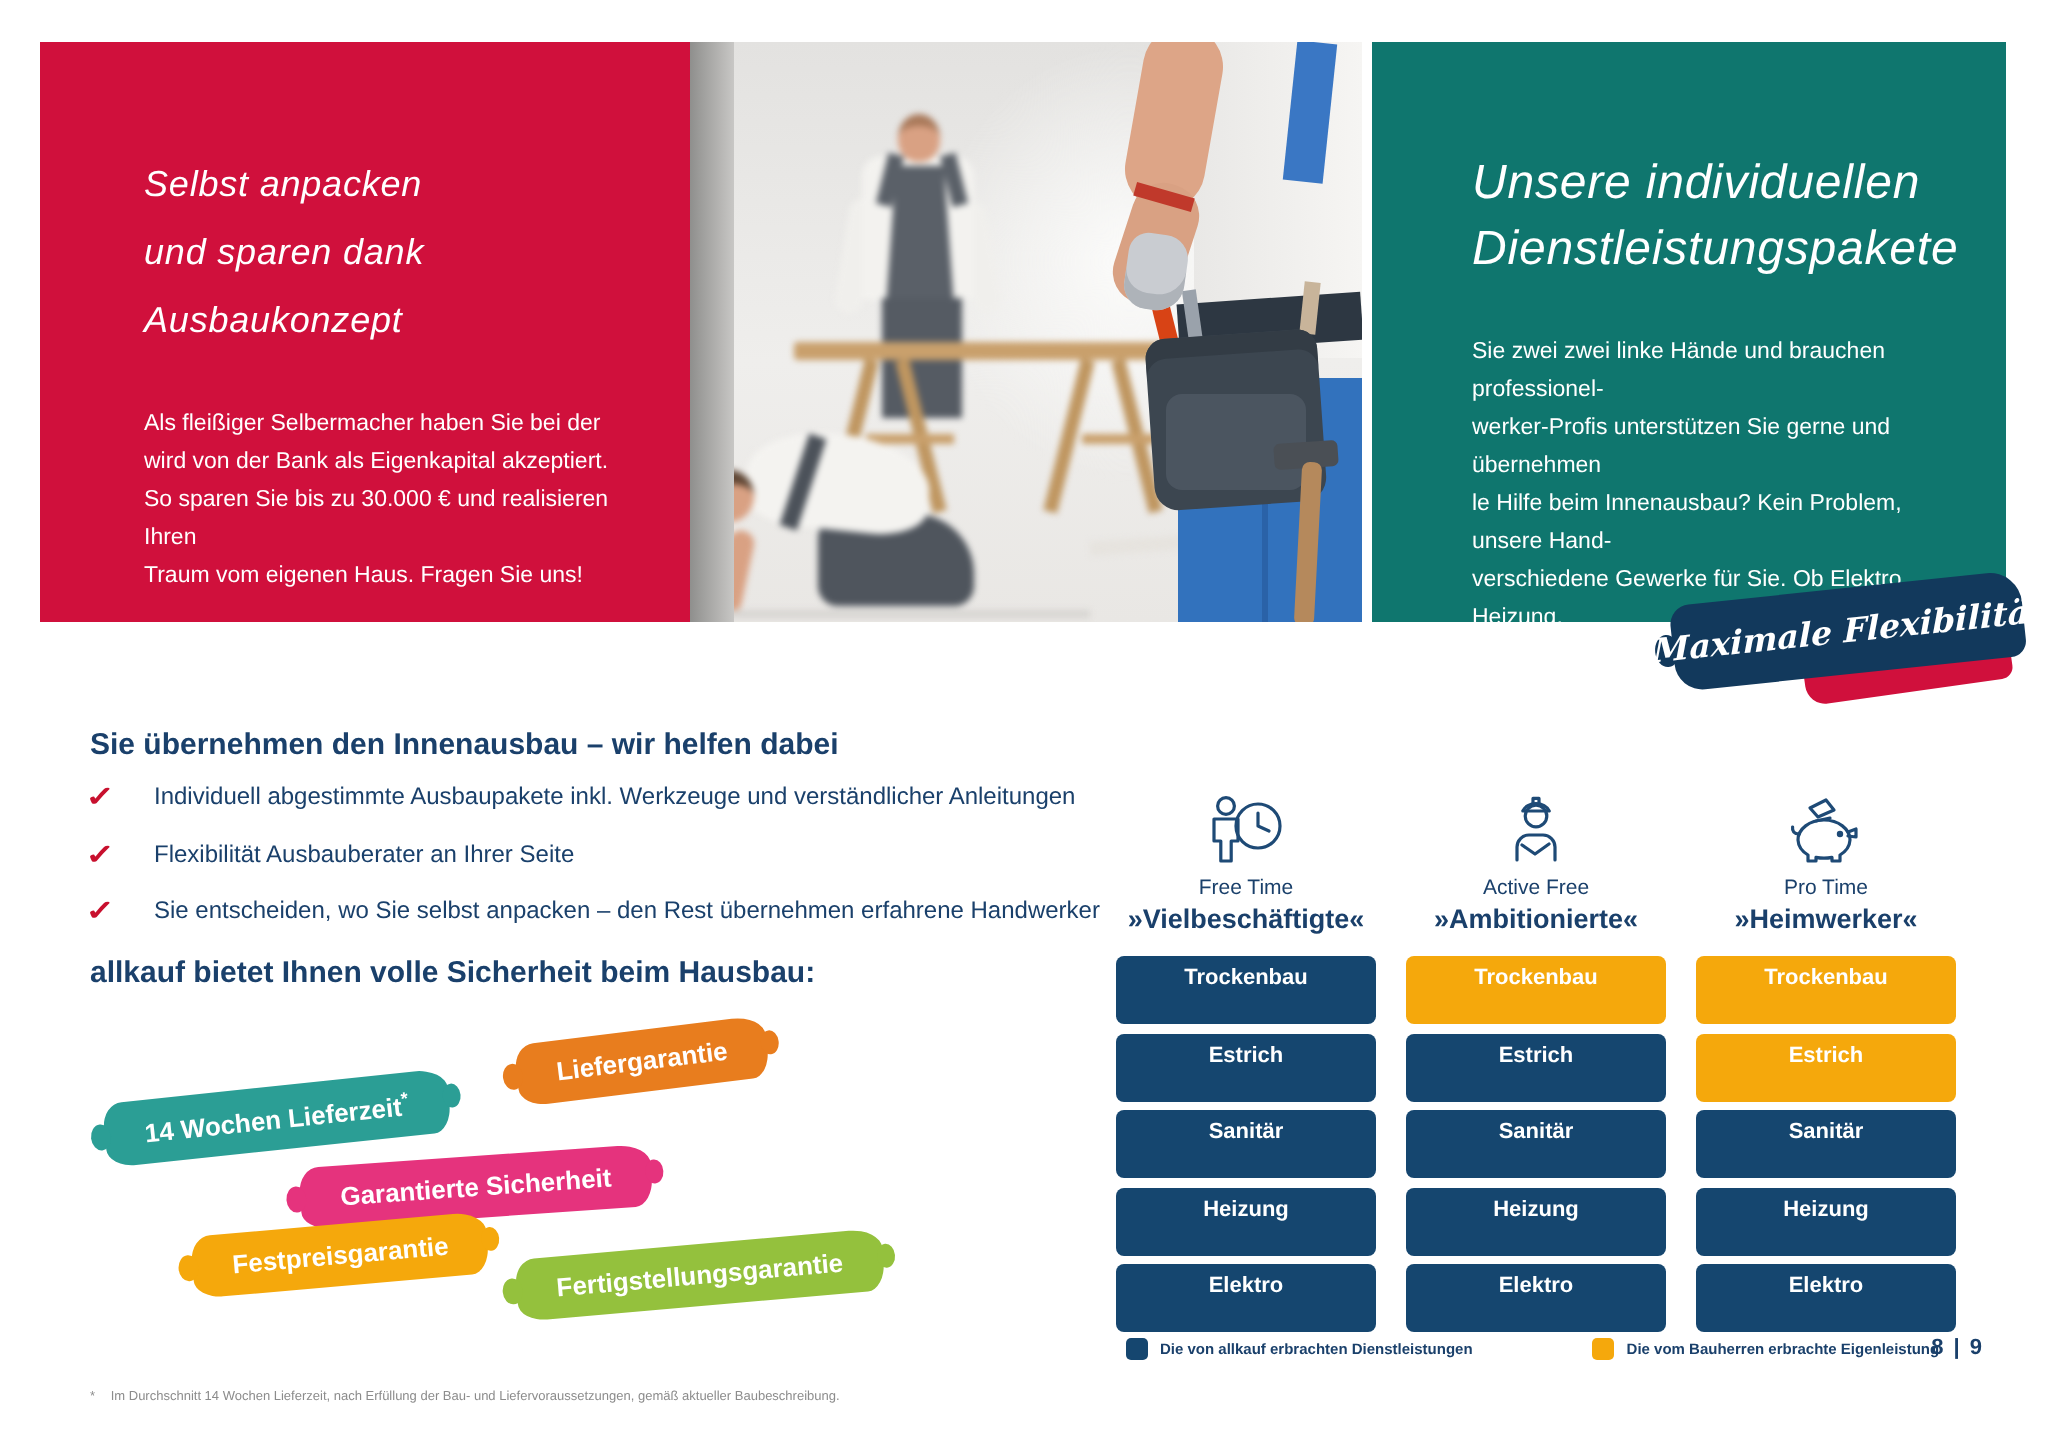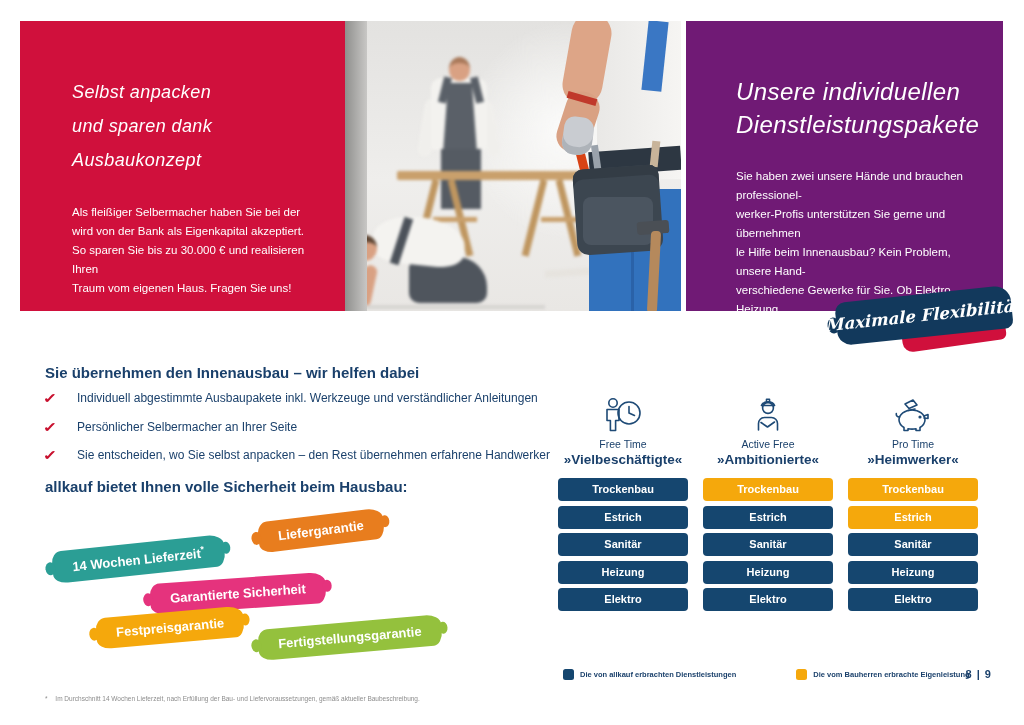--- a/index.html
+++ b/index.html
@@ -95,21 +95,21 @@
   .b4 { left:96px;  top:612px; transform:rotate(-5deg); }
   .b5 { left:258px; top:622px; transform:rotate(-5deg); }
   .badge sup { font-size:9px; }
 
   
   .packages { position:absolute; left:558px; top:392px; width:420px; display:flex; justify-content:space-between; }
   .pkg-col { width:130px; text-align:center; }
   .pkg-icon { height:42px; display:flex; align-items:flex-end; justify-content:center; margin-bottom:4px; }
   .pkg-time { font-size:10.5px; color:#1A406B; margin-bottom:2px; }
   .pkg-name { font-size:13.5px; font-weight:bold; color:#1A406B; margin-bottom:11px; }
-  .chip { height:23px; line-height:23px; border-radius:4px; margin-bottom:4.5px; color:#fff; font-weight:bold; font-size:11px; }
+  .chip { height:34px; line-height:23px; border-radius:4px; margin-bottom:4.5px; color:#fff; font-weight:bold; font-size:11px; }
 
   .legend { position:absolute; left:563px; top:621px; display:flex; gap:60px; }
   .legend-item { display:flex; align-items:center; gap:6px;margin-top:48px; }
   .legend-swatch { width:11px; height:11px; border-radius:2.5px; }
   .legend-label { font-size:7.5px; font-weight:bold; color:#1A406B; }
 
   
   .page-num { position:absolute; right:32px; top:668px; font-size:11px; font-weight:bold; color:#1A406B; letter-spacing:1px; }
   .footnote { position:absolute; left:45px; top:695px; font-size:6.5px; color:#8C8C8C; }
   .footnote .fn-marker { margin-right:6px; }
@@ -175,27 +175,27 @@
       <div class="fg-pouch"></div>
         <div class="fg-pkt"></div>
       <div class="fg-hammer-head"></div>
         <div class="fg-hammer-handle"></div>
       <div class="fg-armF"></div>
       <div class="fg-bracelet"></div>
       <div class="fg-glove"></div>
     </div>
   </div>
 
-  <div class="panel panel-right" style="background-color: #701a75;">
+  <div class="panel panel-right" style="background-color: #0f766e;">
     <div class="panel-title">
       <span style="display:block">Unsere individuellen</span>
       <span style="display:block">Dienstleistungspakete</span>
     </div>
     <div class="panel-body">
-      <span>Sie haben zwei unsere Hände und brauchen professionel-</span>
+      <span>Sie zwei zwei linke Hände und brauchen professionel-</span>
       <span>werker-Profis unterstützen Sie gerne und übernehmen</span>
       <span>le Hilfe beim Innenausbau? Kein Problem, unsere Hand-</span>
       <span>verschiedene Gewerke für Sie. Ob Elektro, Heizung,</span>
       <span>Sanitärinstallation, Estrich und/oder Trockenbau –</span>
       <span>Sie entscheiden, was Sie selbst machen und</span>
       <span>was Sie lieber in die Hände unserer Profis geben.</span>
     </div>
   </div>
 
   <div class="ribbon-red" style="background-color: rgb(208, 16, 60);"></div>
@@ -204,21 +204,21 @@
   </div>
 
   <div class="sec-title t1">Sie übernehmen den Innenausbau – wir helfen dabei</div>
   <div class="check-list">
     <div class="check-item">
       <span class="check-glyph" style="color: rgb(200, 16, 46);">✓</span>
       <span>Individuell abgestimmte Ausbaupakete inkl. Werkzeuge und verständlicher Anleitungen</span>
     </div>
     <div class="check-item">
       <span class="check-glyph" style="color: rgb(200, 16, 46);">✓</span>
-      <span>Persönlicher Selbermacher an Ihrer Seite</span>
+      <span>Flexibilität Ausbauberater an Ihrer Seite</span>
     </div>
     <div class="check-item">
       <span class="check-glyph" style="color: rgb(200, 16, 46);">✓</span>
       <span>Sie entscheiden, wo Sie selbst anpacken – den Rest übernehmen erfahrene Handwerker</span>
     </div>
   </div>
 
   <div class="sec-title t2">allkauf bietet Ihnen volle Sicherheit beim Hausbau:</div>
   <div class="badges">
     <div class="badge b1" style="background-color: rgb(232, 125, 30);"><span>Liefergarantie</span></div>

